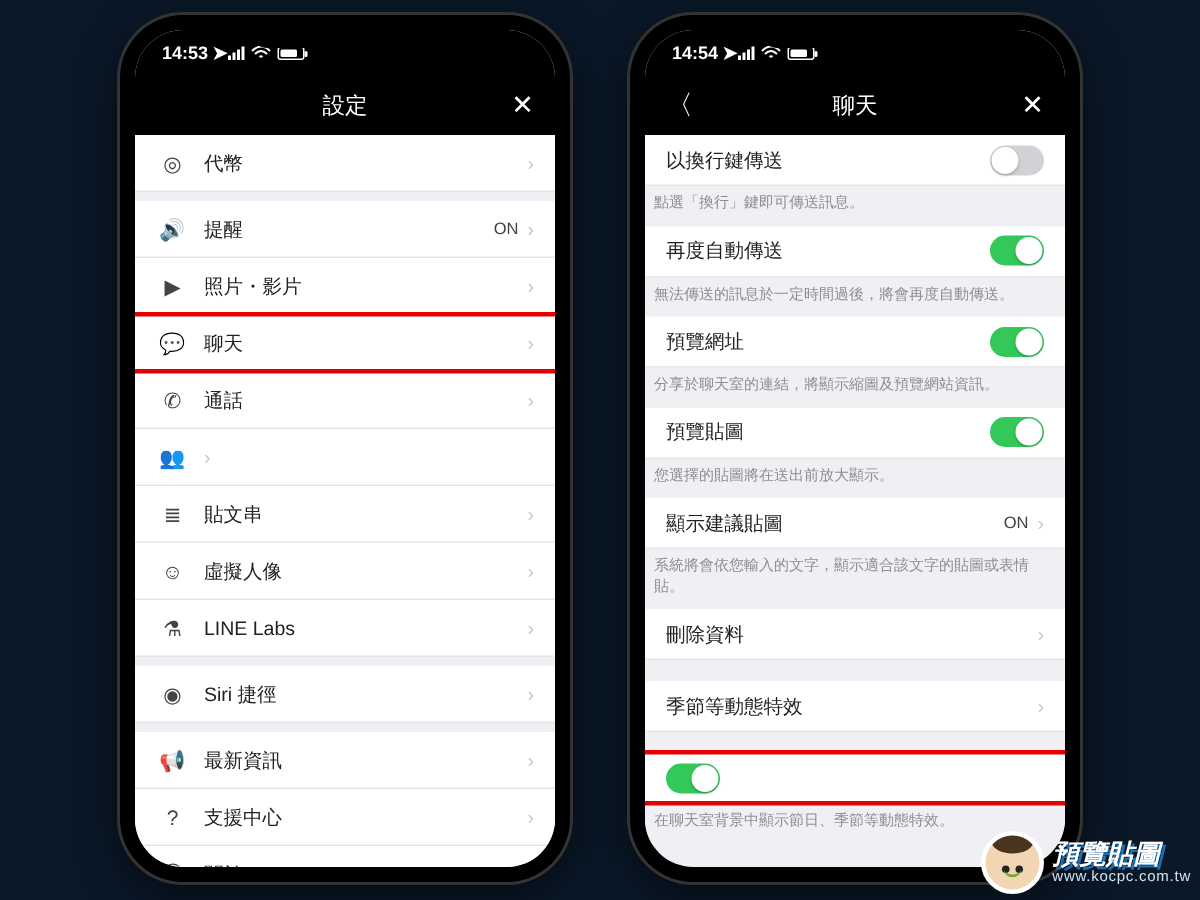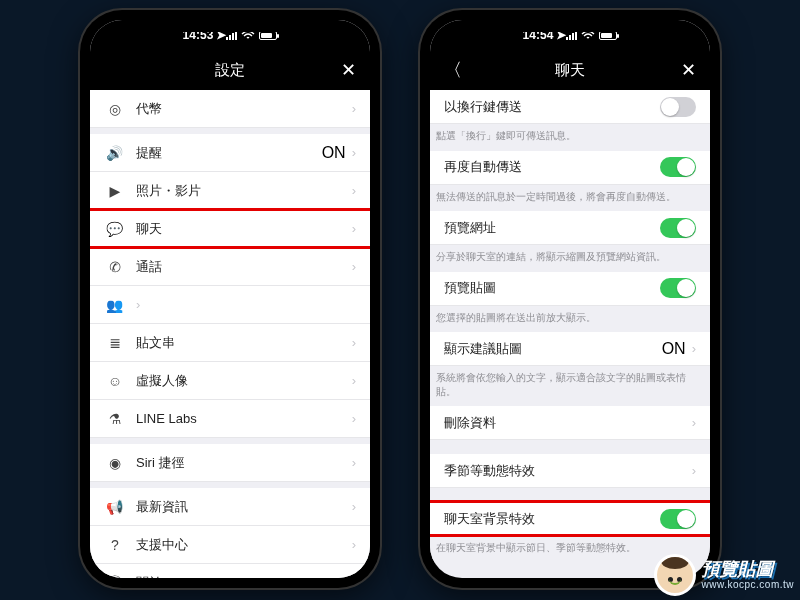--- a/index.html
+++ b/index.html
@@ -45,21 +45,21 @@
     border-bottom-left-radius: 14px;
     border-bottom-right-radius: 14px;
     z-index: 20;
   }
   .statusbar {
     height: 30px;
     background: #000;
     color: #fff;
     display: flex;
     align-items: center;
-    justify-content: center;
+    justify-content: flex-start;
     padding: 0 18px;
     font-size: 12px;
     font-weight: 600;
   }
   .statusbar .left { display: flex; align-items: center; gap: 3px; }
   .statusbar .right { display: flex; align-items: center; gap: 4px; }
   .sig { display: inline-flex; gap: 1px; align-items: flex-end; }
   .sig i { width: 2px; background: #fff; display: inline-block; }
   .sig i:nth-child(1){height:3px}.sig i:nth-child(2){height:5px}.sig i:nth-child(3){height:7px}.sig i:nth-child(4){height:9px}
   .batt { width: 18px; height: 9px; border: 1px solid #fff; border-radius: 2px; position: relative; }
@@ -96,21 +96,21 @@
     color: #222;
     border-bottom: .5px solid #e6e6e9;
     position: relative;
   }
   .row.short { height: 34px; }
   .row .icon {
     width: 22px; text-align: center; margin-right: 10px; color: #444;
     font-size: 14px;
   }
   .row .label { flex: 1; }
-  .row .value { color: #000000; font-size: 16px; margin-right: 6px; }
+  .row .value { color: #404040; font-size: 11px; margin-right: 6px; }
   .row .chev { color: #c7c7cc; font-size: 13px; }
   .desc {
     font-size: 10px;
     color: #8e8e93;
     padding: 5px 6px 8px;
     background: #efeff4;
     line-height: 1.35;
   }
   .toggle {
     width: 36px; height: 20px; border-radius: 10px; position: relative;
@@ -323,21 +323,20 @@
               <span class="label">刪除資料</span>
               <span class="chev">›</span>
             </div>
             <div style="height: 14px;"></div>
             <div class="row short">
               <span class="label">季節等動態特效</span>
               <span class="chev">›</span>
             </div>
             <div style="height: 14px;"></div>
             <div class="row short" style="position: relative;">
-              <span class="label">聊天室背景特效</span>
               <span class="toggle on"></span>
               <div class="highlight-box" style="inset: -2px -3px;"></div>
             </div>
             <div class="desc">在聊天室背景中顯示節日、季節等動態特效。</div>
           </div>
         </div>
     </div>
   </div>
 
 </div>

